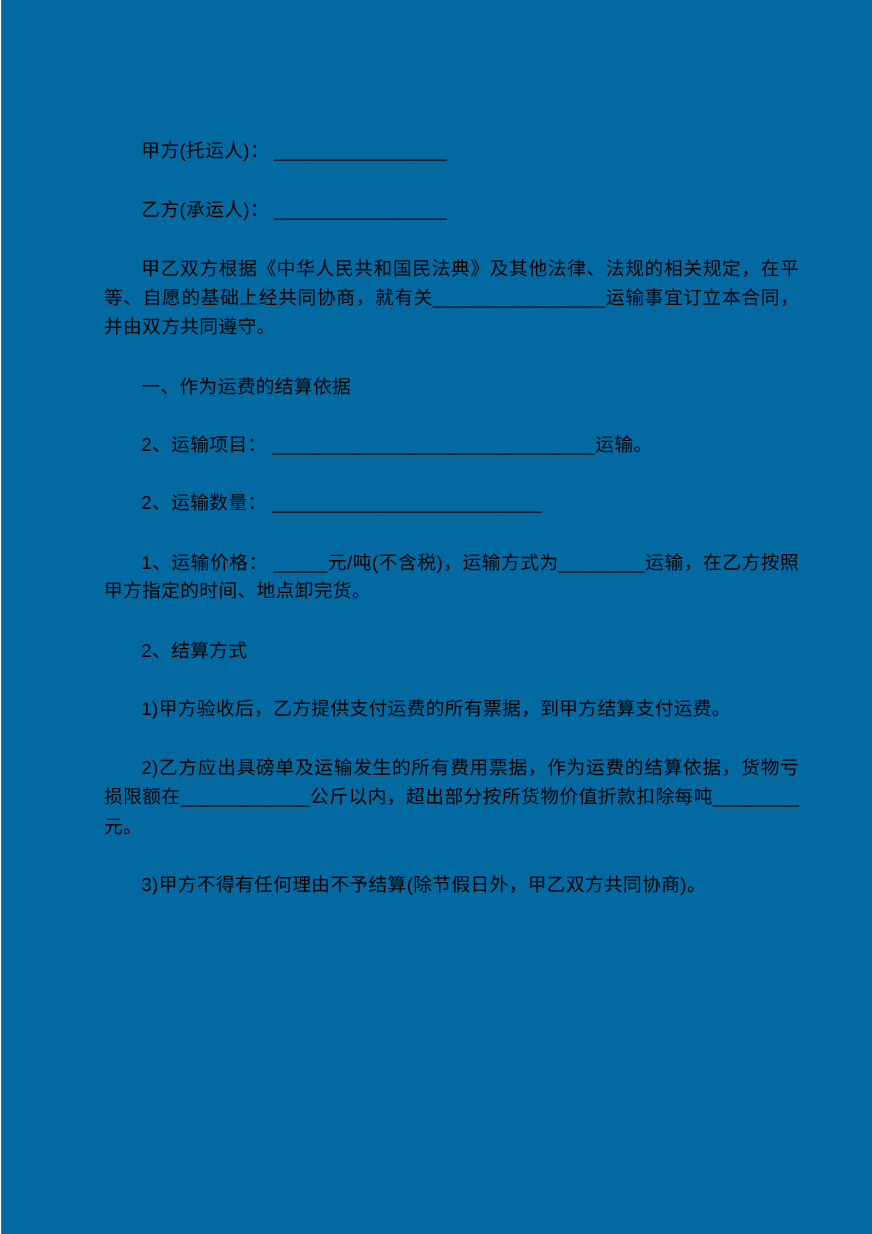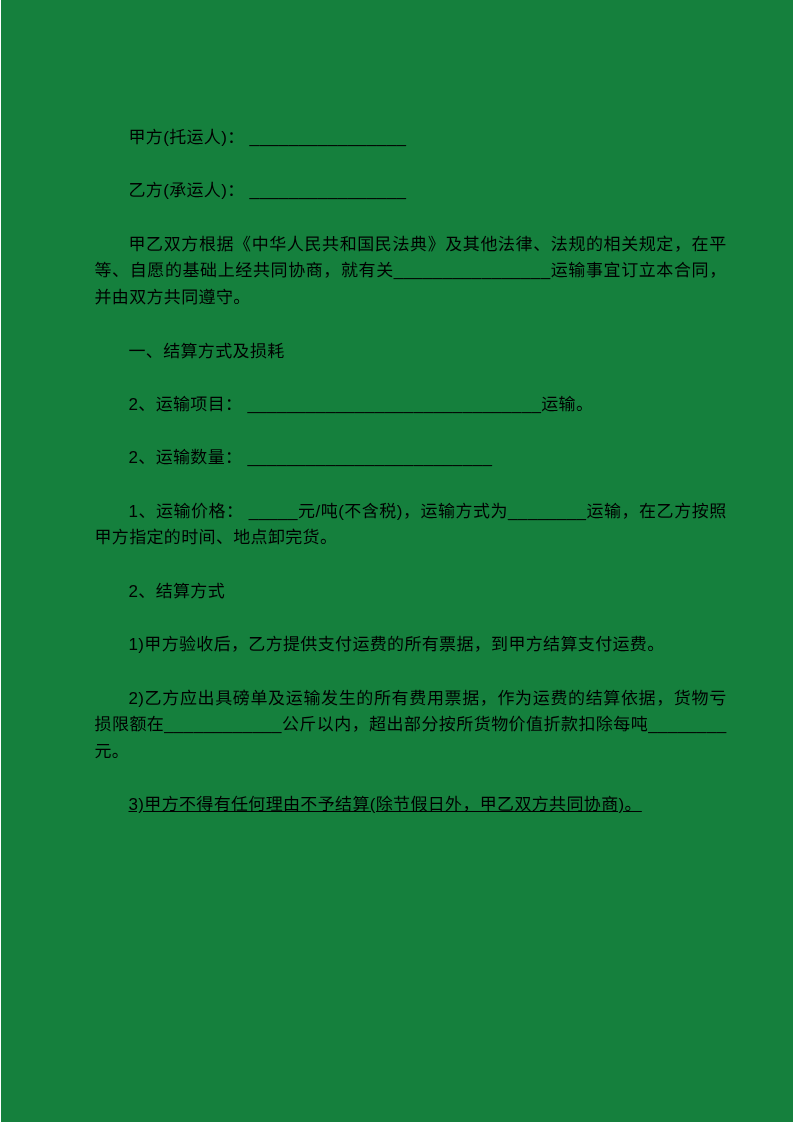--- a/index.html
+++ b/index.html
@@ -5,54 +5,53 @@
   html, body {
     margin: 0;
     padding: 0;
     background: #ffffff;
   }
   .page {
     position: relative;
     width: 792px;
     height: 1122px;
     margin: 0 auto;
-    background: #15803d;
+    background: #0369a1;
     color: #000000;
     font-family: "Liberation Sans", "DejaVu Sans", sans-serif;
     font-size: 17px;
     line-height: 26.7px;
     box-sizing: border-box;
     padding: 125px 66px 0 94px;
     overflow: hidden;
   }
   .para {
     margin: 0 0 26.7px 0;
     text-indent: 2em;
     text-align: justify;
     letter-spacing: 0.02em;
     word-break: break-all;
     white-space: pre-wrap;
   }
   .para:last-child {
     margin-bottom: 0;
-    text-decoration: underline;
   }
 </style>
 </head>
 <body>
 
 <div class="page">
 
   <p class="para">甲方(托运人)： ________________</p>
 
   <p class="para">乙方(承运人)： ________________</p>
 
   <p class="para">甲乙双方根据《中华人民共和国民法典》及其他法律、法规的相关规定，在平等、自愿的基础上经共同协商，就有关________________运输事宜订立本合同，并由双方共同遵守。</p>
 
-  <p class="para">一、结算方式及损耗</p>
+  <p class="para">一、作为运费的结算依据</p>
 
   <p class="para">2、运输项目： ______________________________运输。</p>
 
   <p class="para">2、运输数量： _________________________</p>
 
 
 
 
   <p class="para">1、运输价格： _____元/吨(不含税)，运输方式为________运输，在乙方按照甲方指定的时间、地点卸完货。</p>
 

